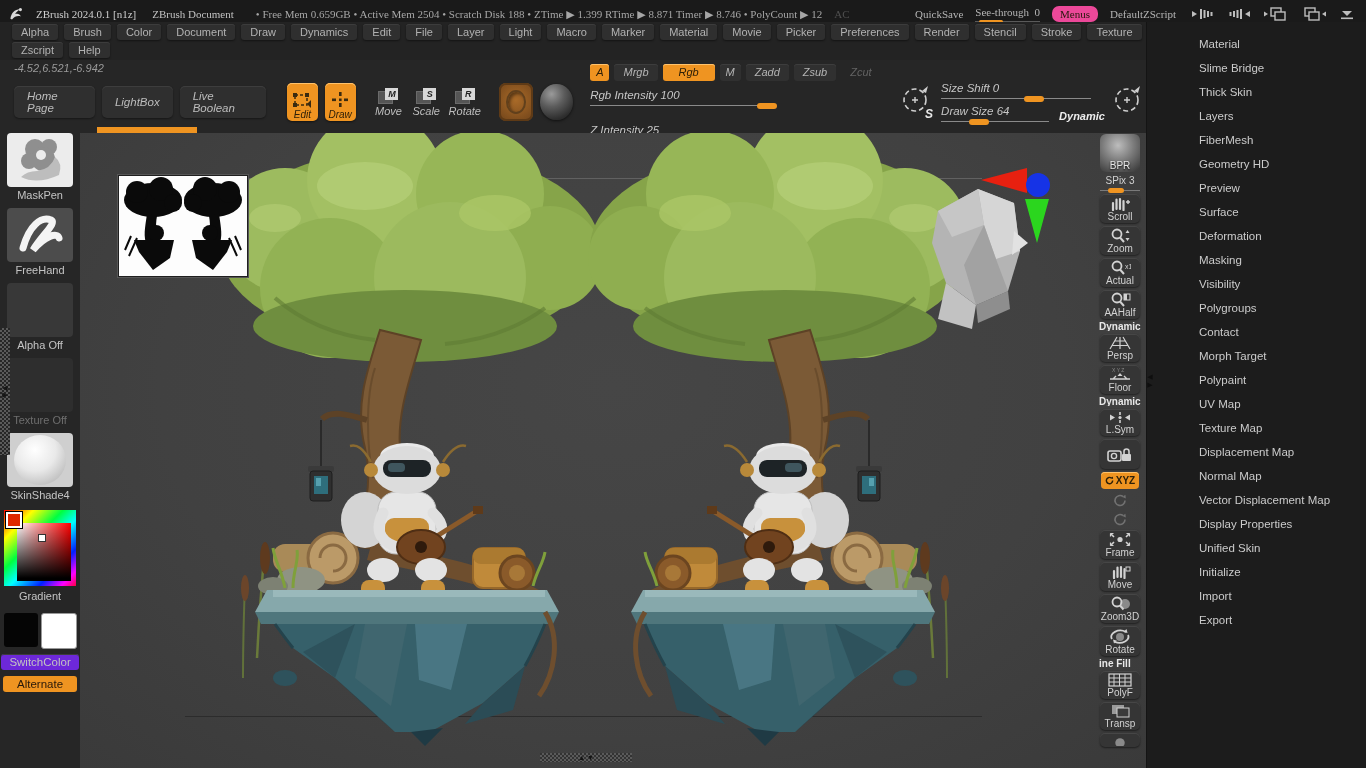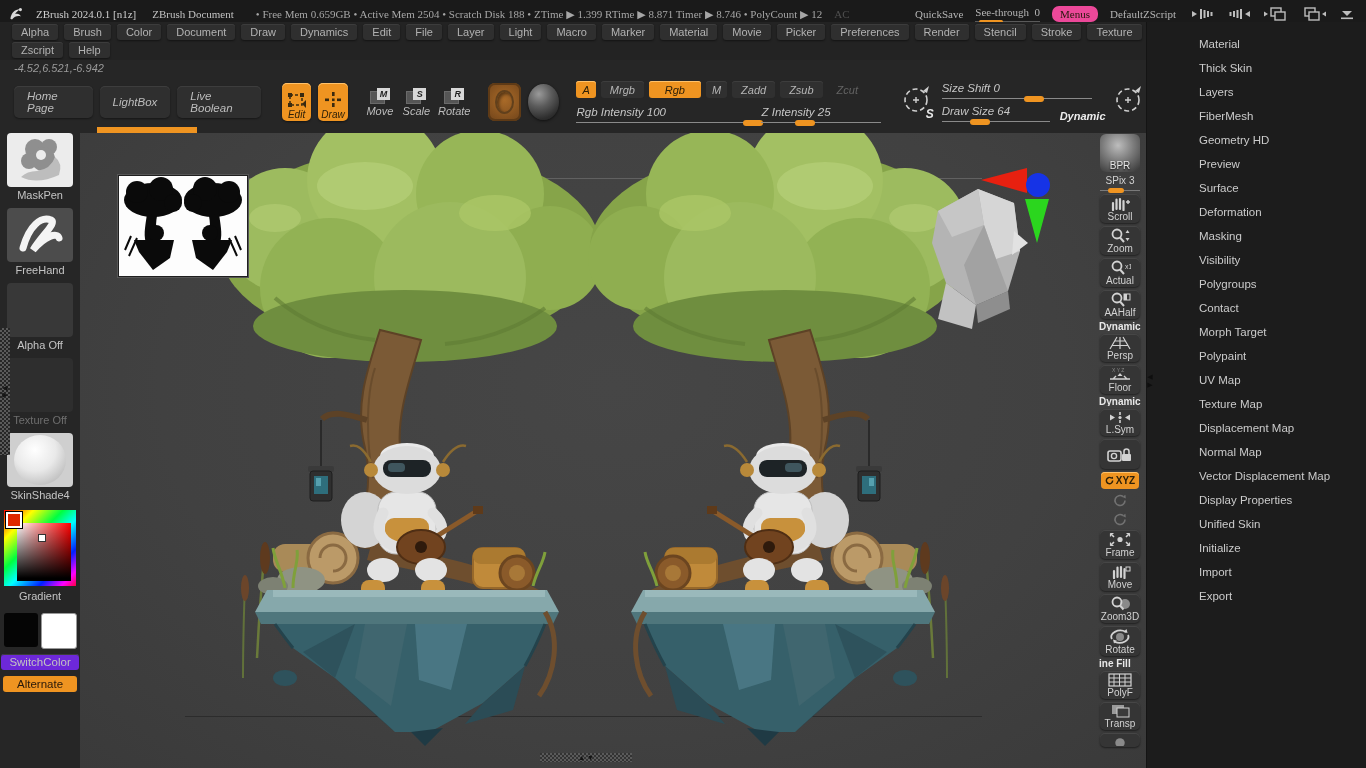--- a/index.html
+++ b/index.html
@@ -49,21 +49,21 @@
               box-shadow:0 1px 3px rgba(0,0,0,.6);}
   .ctrl-col{display:flex;flex-direction:column;gap:8px;}
   .chip-row{display:flex;align-items:center;gap:5px;}
   .chip{height:17px;padding:0 9px;background:#303030;border-radius:3px;font-size:11px;color:#b5b5b5;
         display:flex;align-items:center;box-shadow:inset 0 1px 0 #3d3d3d;}
   .chip.sel{background:#ef9421;color:#2e2008;box-shadow:inset 0 1px 0 #ffc26b;}
   .chip.small{padding:0 6px;}
   .chip.dim{background:transparent;box-shadow:none;color:#636363;}
   .slider{position:relative;height:16px;font-size:11.5px;color:#c6c6c6;border-bottom:1px solid #8a8a8a;}
   .sl-thumb{position:absolute;bottom:-4px;width:20px;height:6px;border-radius:3px;background:#ef9421;}
-  .slider-row{display:flex;}
+  .slider-row{display:flex;gap:18px;flex-direction:column;}
   .stroke-icon{position:relative;width:36px;height:38px;color:#dedede;}
   .stroke-icon .ltr{position:absolute;right:1px;bottom:0;font-size:12px;font-weight:bold;color:#e8e8e8;}
   .dyn-label{font-weight:bold;color:#ededed;font-size:11px;}
   .orange-marker{position:absolute;left:97px;bottom:0;width:100px;height:6px;background:#ef9421;}
   
   .content{display:flex;height:635px;}
   .sidebar{width:95px;background:#262626;display:flex;flex-direction:column;align-items:center;
            padding-top:0;box-sizing:border-box;}
   .thumb{width:66px;height:54px;border-radius:4px;position:relative;overflow:hidden;}
   .thumb.light{background:#ececec;}
@@ -679,20 +679,21 @@
         </div>
       </div>
     </div>
   </div>
 
   <div class="right-panel">
     <div>
 
         <div class="rp-item"><span>Material</span></div>
 
+        <div class="rp-item"><span>Slime Bridge</span></div>
 
         <div class="rp-item"><span>Thick Skin</span></div>
 
         <div class="rp-item"><span>Layers</span></div>
 
         <div class="rp-item"><span>FiberMesh</span></div>
 
         <div class="rp-item"><span>Geometry HD</span></div>
 
         <div class="rp-item"><span>Preview</span></div>

